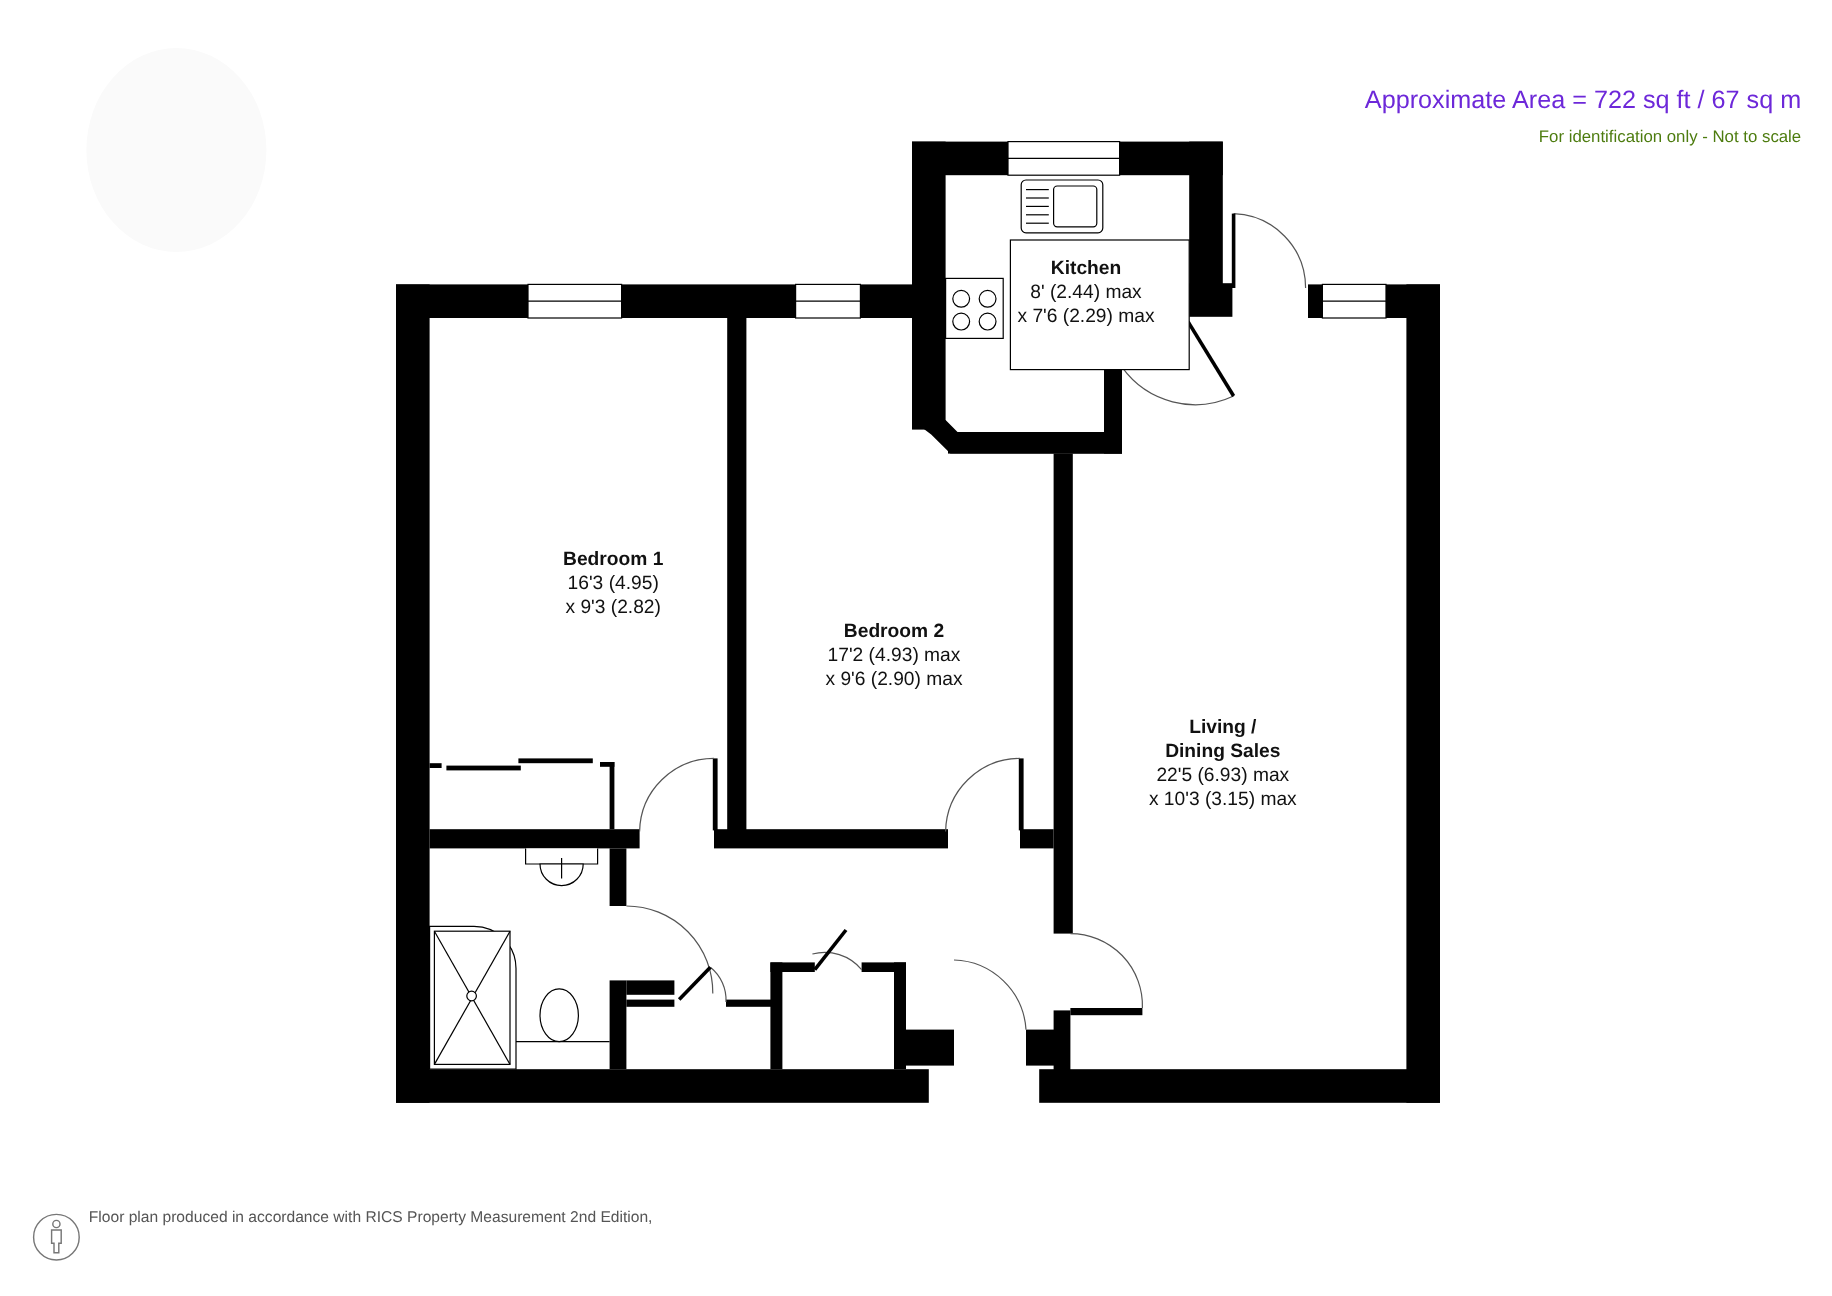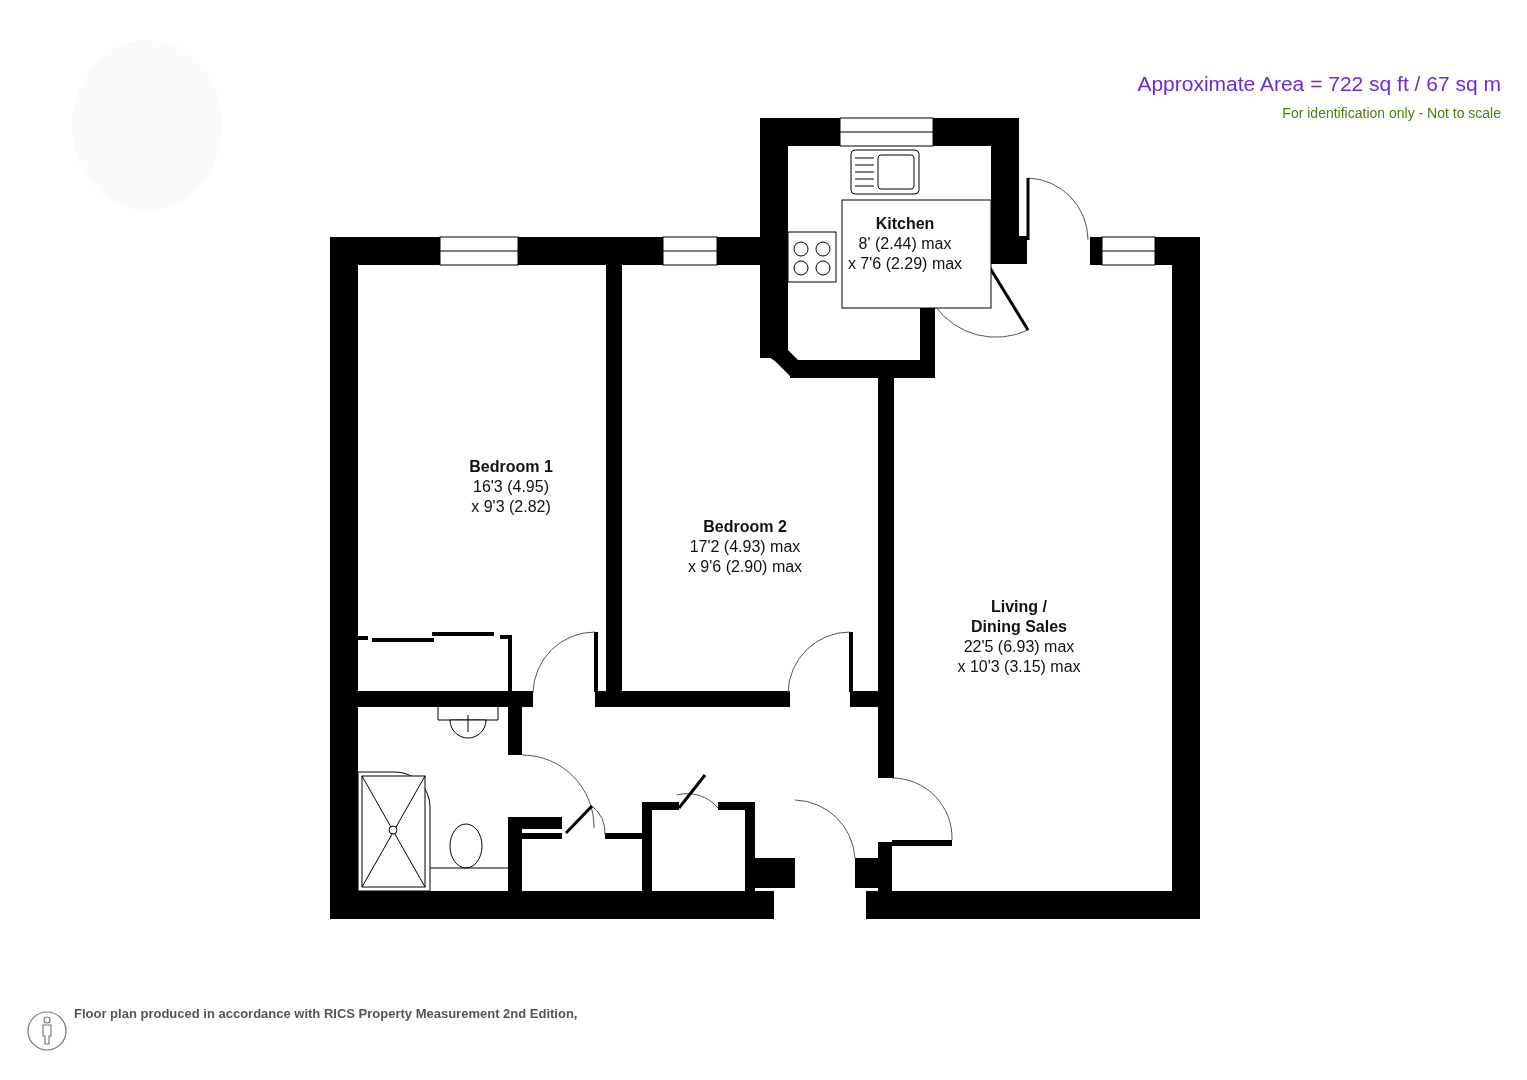--- a/index.html
+++ b/index.html
@@ -4,21 +4,21 @@
   <style>
     html, body { margin:0; padding:0; background:#ffffff; }
     body { width:1527px; height:1080px; position:relative; overflow:hidden;
            font-family:"Liberation Sans", sans-serif; color:#111; }
     .area-title { position:absolute; right:26px; top:72px; font-size:21px; color:#6d28d9; white-space:nowrap; }
     .area-sub { position:absolute; right:26px; top:105px; font-size:14px; color:#4d7c0f; white-space:nowrap; }
     svg.plan { position:absolute; left:0; top:0; }
     .room-label { position:absolute; text-align:center; font-size:16px; line-height:20px; color:#111; white-space:nowrap; transform:translateX(-50%); }
     .room-label .name { font-weight:bold; display:block; }
     .room-label .dim { display:block; }
-    .footer { position:absolute; left:74px; top:1006px; font-size:13px; line-height:16.5px; color:#555;font-weight:bold; }
+    .footer { position:absolute; left:74px; top:1006px; font-size:13px; line-height:16.5px; color:#555; }
     .footer .line { display:block; white-space:nowrap; }
     .footer .copy { margin-left:10px; }
     .person-icon { position:absolute; left:26px; top:1010px; }
     .ghost { position:absolute; background:#fafafa; border-radius:50%; }
   </style>
 </head>
 <body>
 
 <div class="ghost" style="left:72px;top:40px;width:150px;height:170px;"></div>
 

